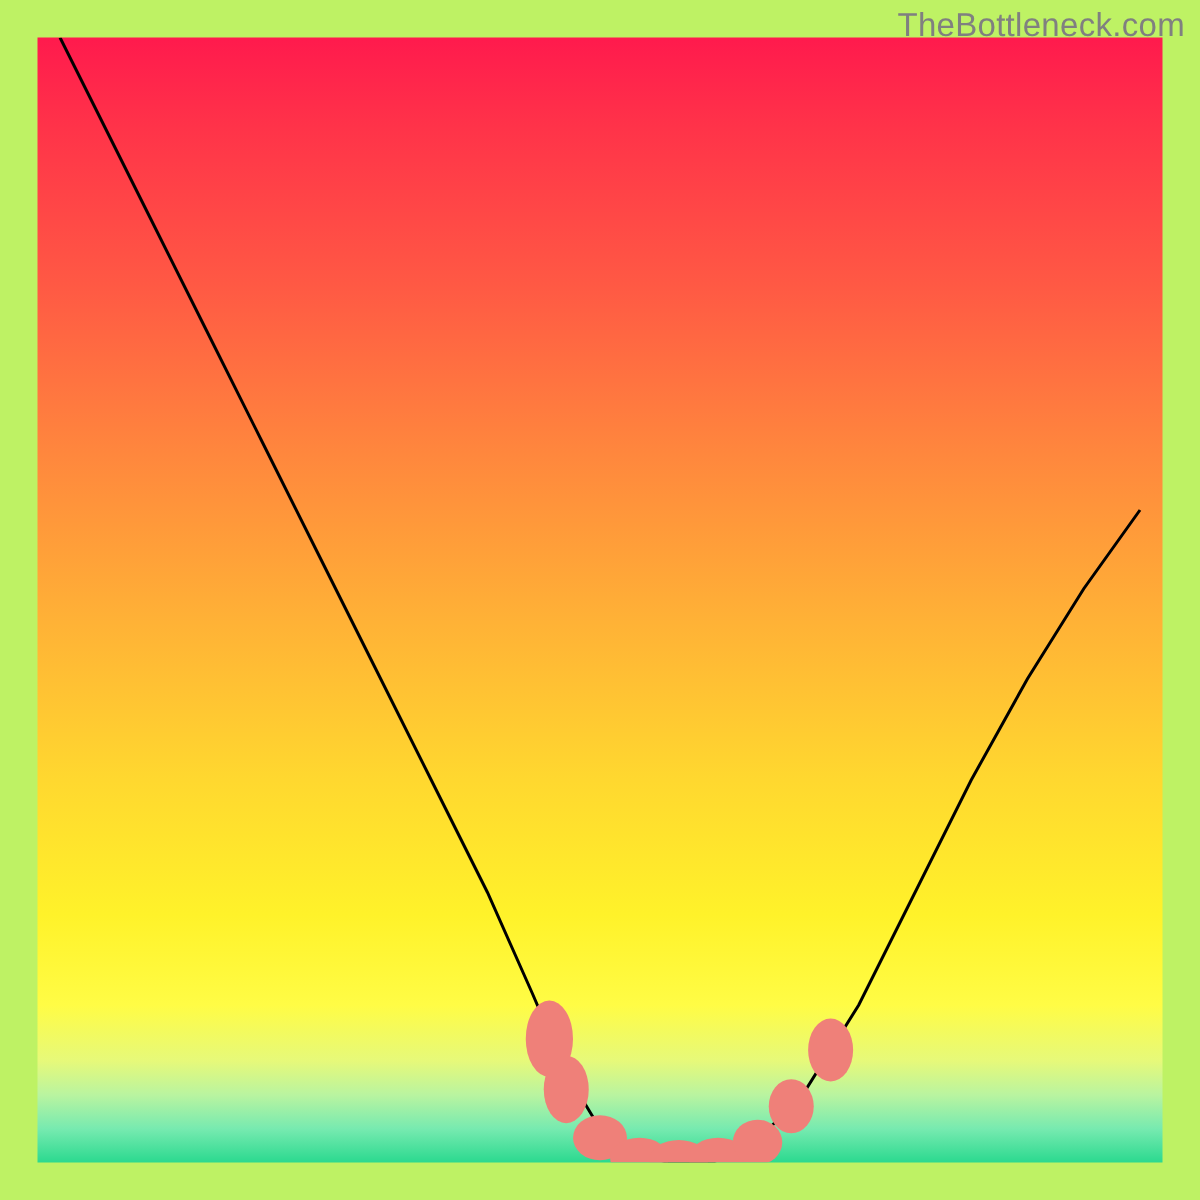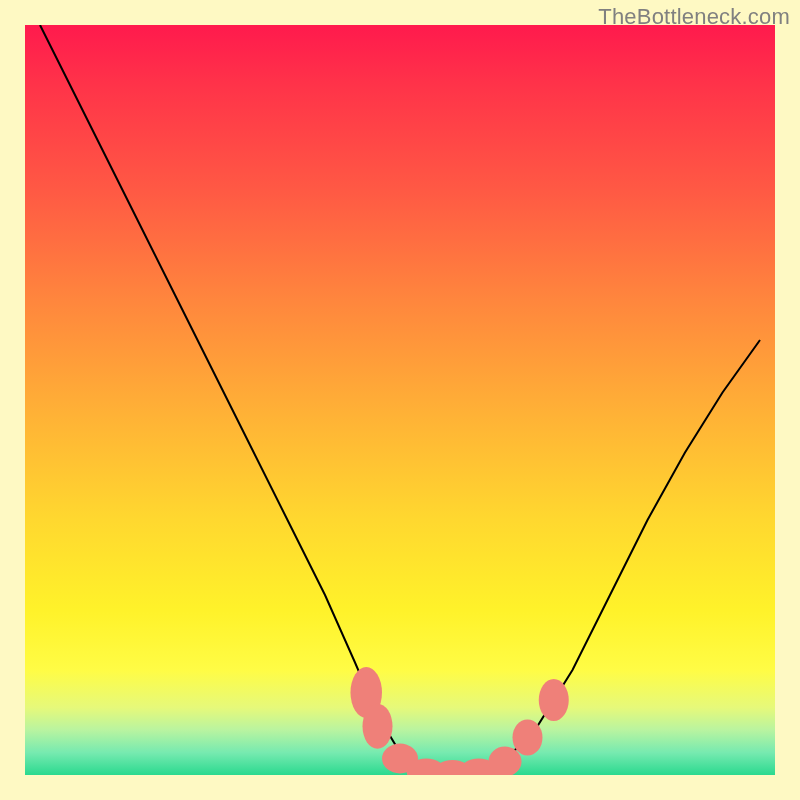--- a/index.html
+++ b/index.html
@@ -8,21 +8,21 @@
     width: 800px;
     height: 800px;
     background: #000;
     font-family: Arial, Helvetica, sans-serif;
     overflow: hidden;
   }
   .wrap {
     position: relative;
     width: 800px;
     height: 800px;
-    background: #fef9c3;
+    background: #bef264;
   }
   .plot {
     position: absolute;
     left: 25px;
     top: 25px;
     width: 750px;
     height: 750px;
     background: linear-gradient(
       to bottom,
       #ff1a4d 0%,

